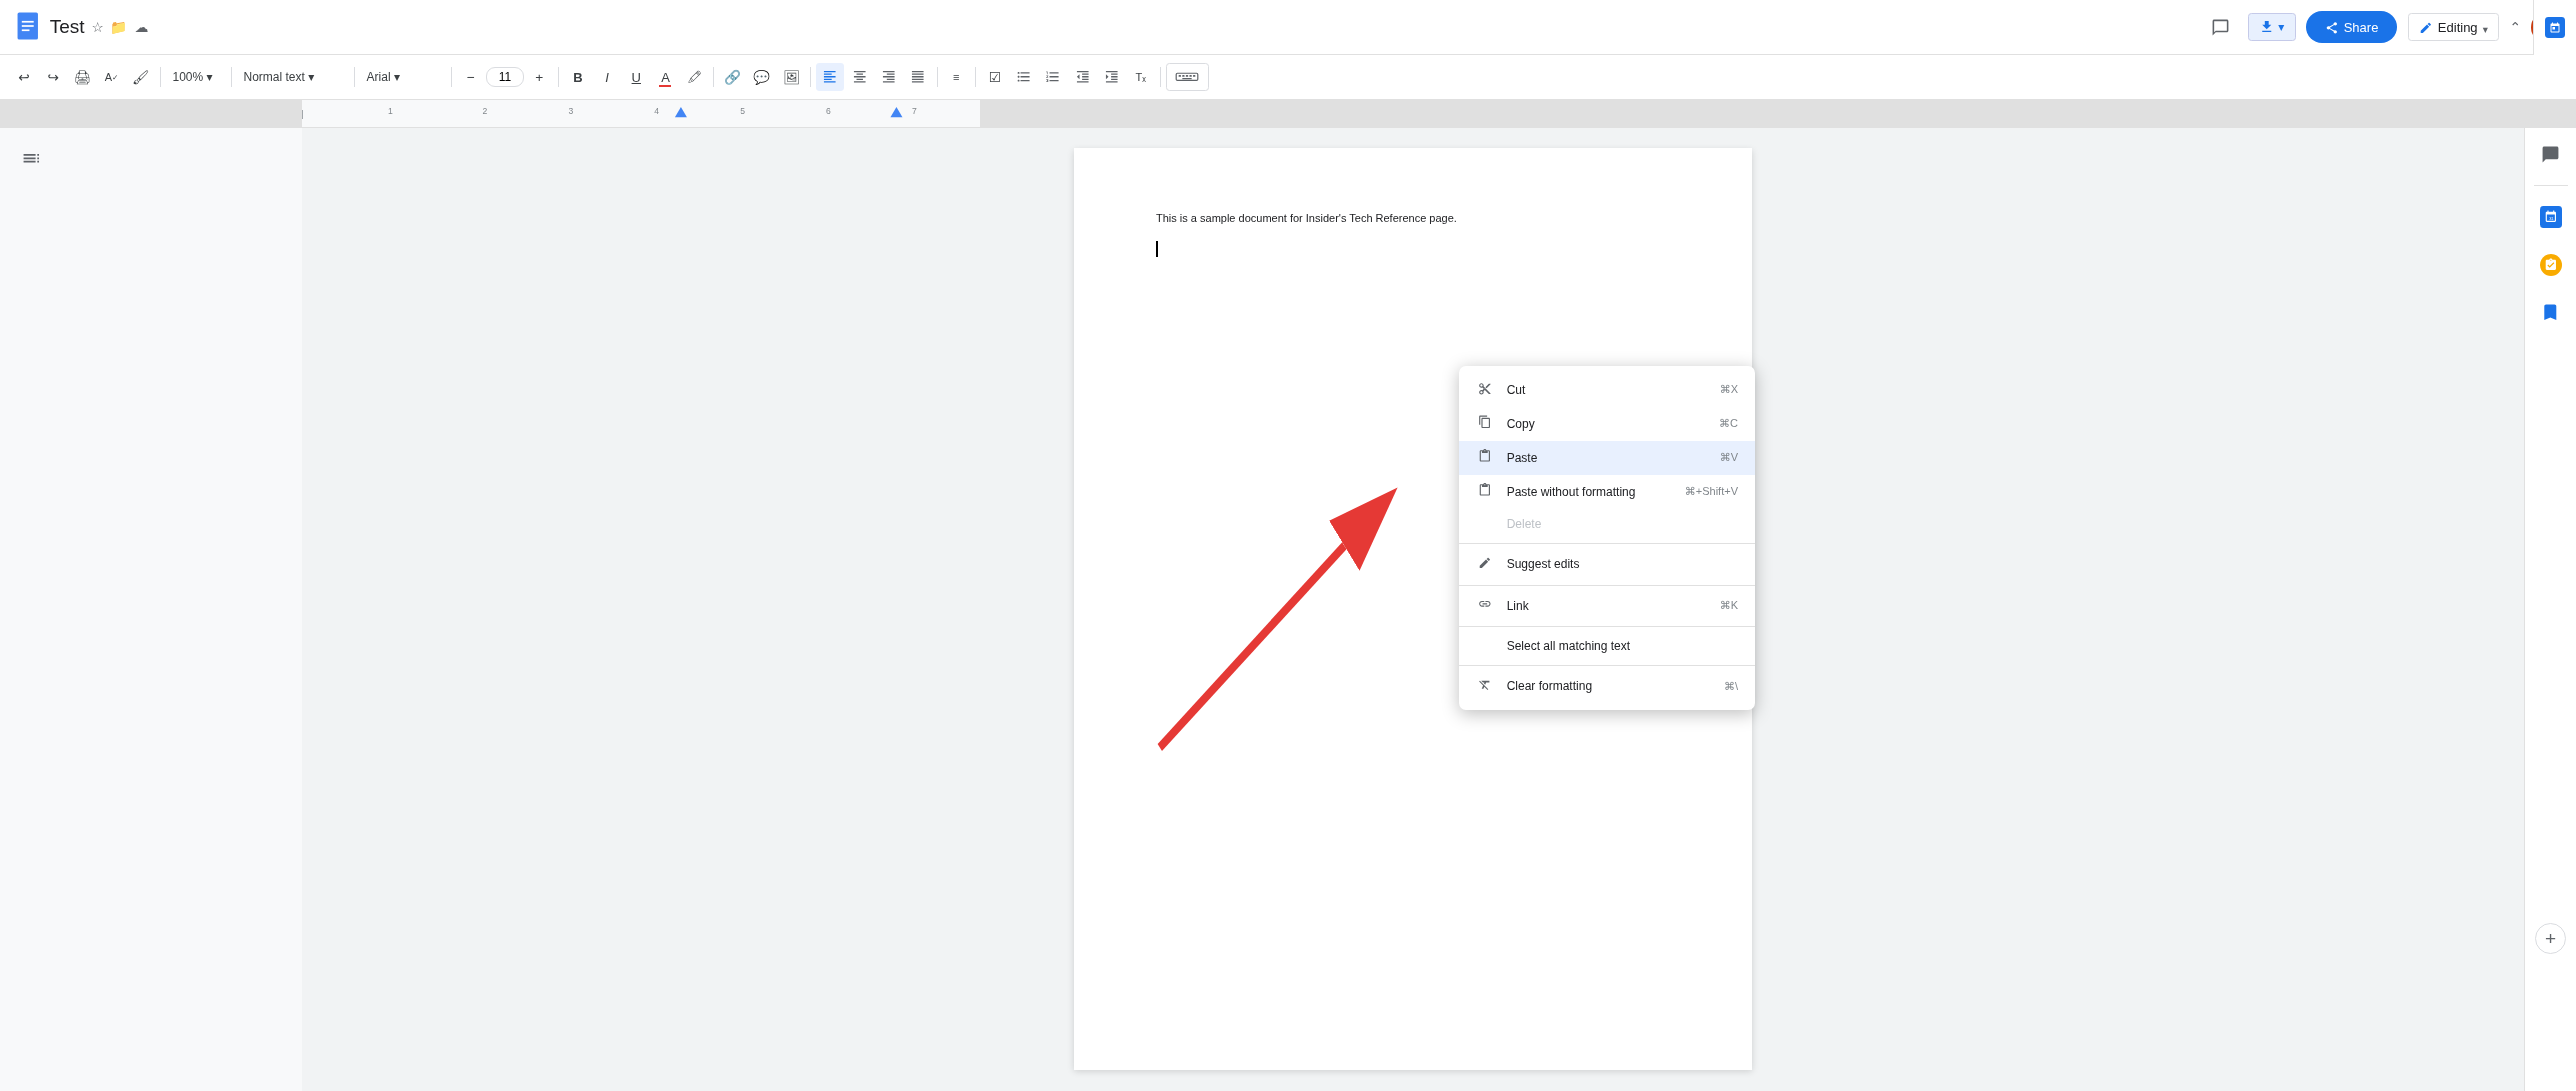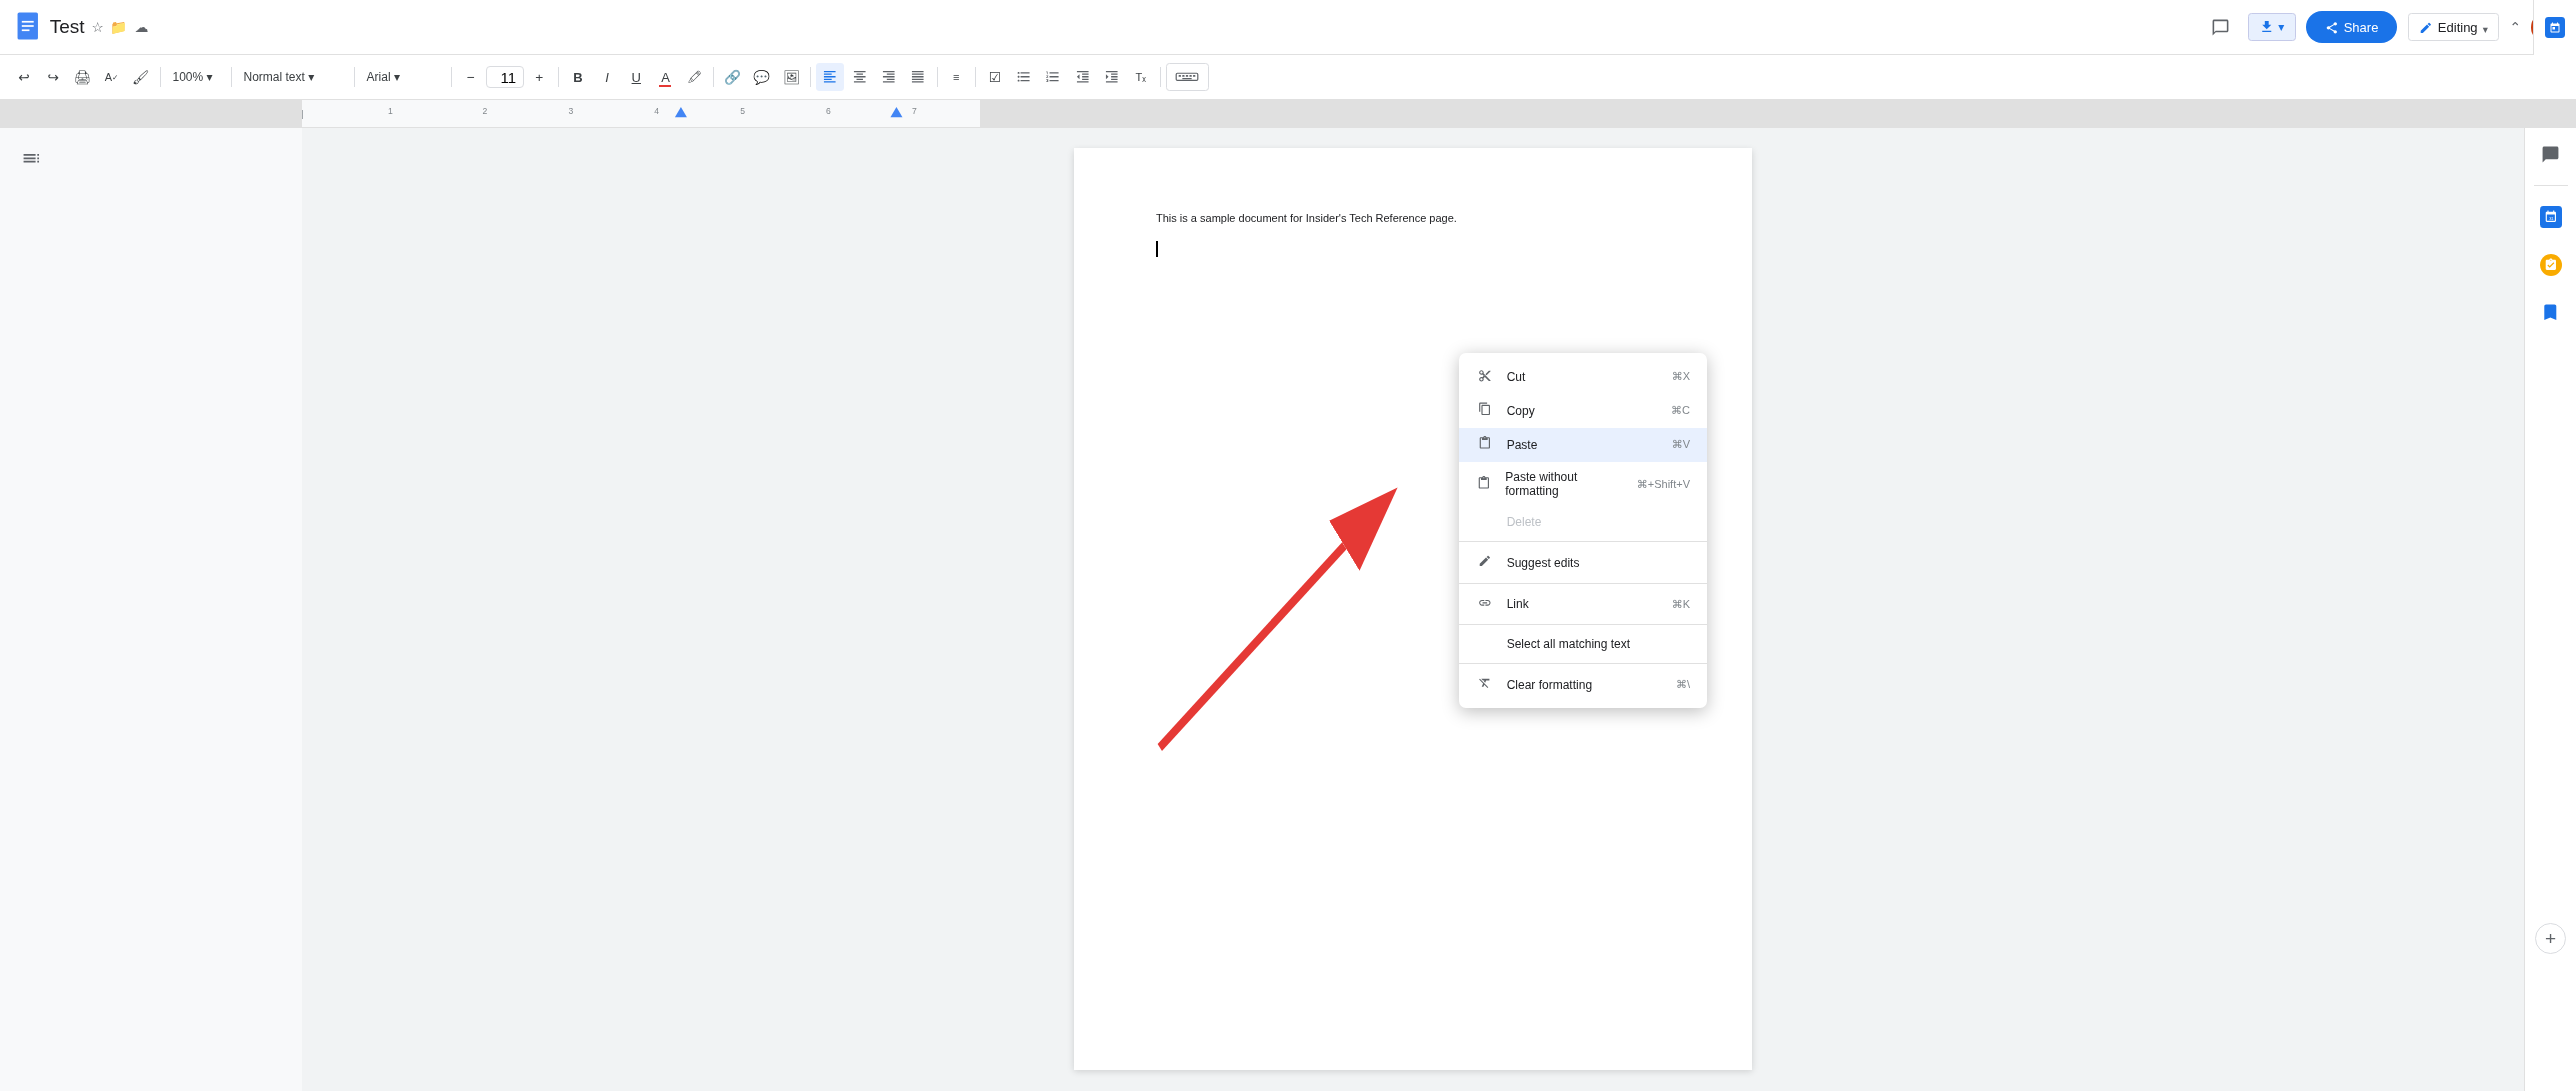--- a/index.html
+++ b/index.html
@@ -265,22 +265,22 @@
       width: 1.7px;
       height: 15.5px;
       background: #000;
       display: inline-block;
     }
 
     
     .context-menu {
       position: absolute;
       left: 385px;
-      top: 205px;
-      width: 248px;
+      top: 218px;
+      width: 296px;
       background: #fff;
       border-radius: 6.9px;
       box-shadow: 0 3.4px 17px rgba(0,0,0,0.25);
       padding: 6.9px 0;
       z-index: 200;
     }
     .ctx-item {
       display: flex;
       align-items: center;
       padding: 8.6px 17px;
@@ -426,21 +426,21 @@
 
   <button class="tb-dropdown tb-font-name">
     <span>Arial</span>
     <span>▾</span>
   </button>
 
   <div class="tb-separator"></div>
 
   <button class="tb-btn">−</button>
 
-  <div style="display:flex; align-items:center; border:0.9px solid #dadce0; border-radius:4px; padding:1.7px 6.9px; font-size:15px; min-width:38px; justify-content:flex-end;">
+  <div style="display:flex; align-items:center; border:0.9px solid #dadce0; border-radius:9px; padding:1.7px 6.9px; font-size:12px; min-width:38px; justify-content:center;">
     <span>11</span>
   </div>
 
   <button class="tb-btn">+</button>
 
   <div class="tb-separator"></div>
 
   <button class="tb-btn" style="font-weight:700; font-size:13px;">B</button>
 
   <button class="tb-btn" style="font-style:italic; font-size:13px;">I</button>

